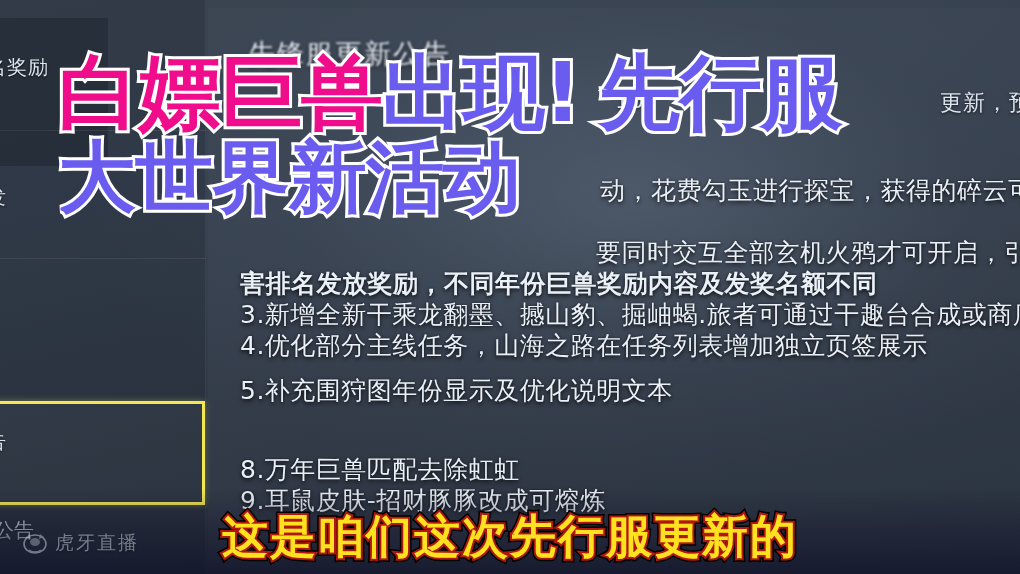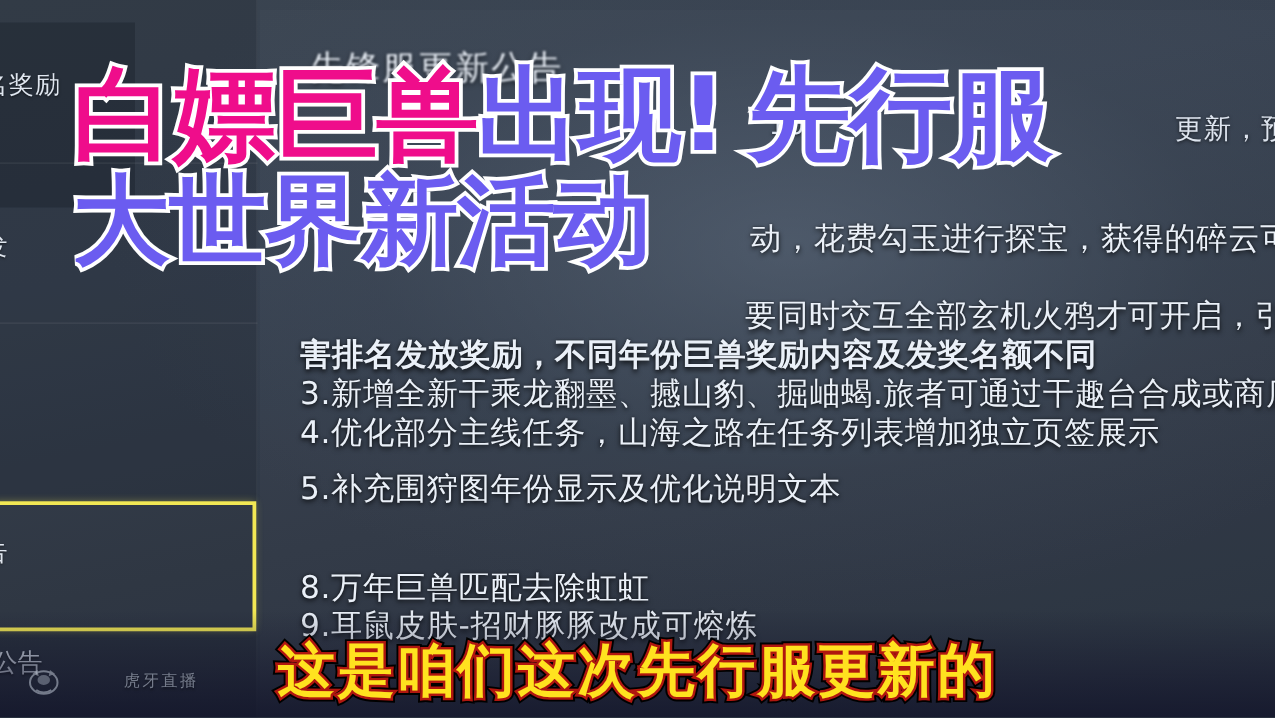--- a/index.html
+++ b/index.html
@@ -179,24 +179,23 @@
   
   #watermark {
     position:absolute;
     left:22px; bottom:18px;
     display:flex; align-items:center; gap:7px;
     z-index:45;
     opacity:0.5;
   }
   #watermark .wm-txt {
     color:#ccd5e2;
-    font-size:13px;
+    font-size:19px;
     letter-spacing:2px;
     text-shadow:0 1px 2px rgba(0,0,0,0.8);
-    margin-left:44px;
   }
   #wm-icon { width:26px; height:22px; display:block; }
 </style>
 </head>
 <body>
 
 <div id="stage">
 
   <div id="panel-main"></div>
   <div id="panel-sidebar"></div>

